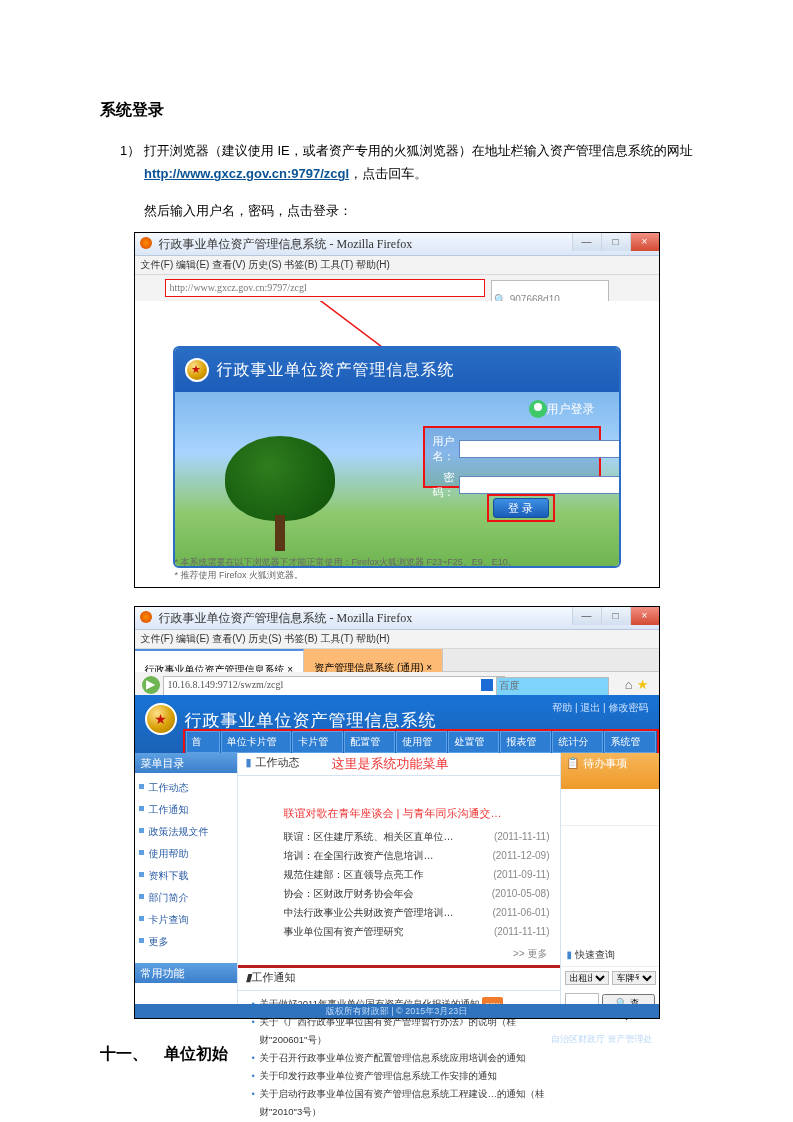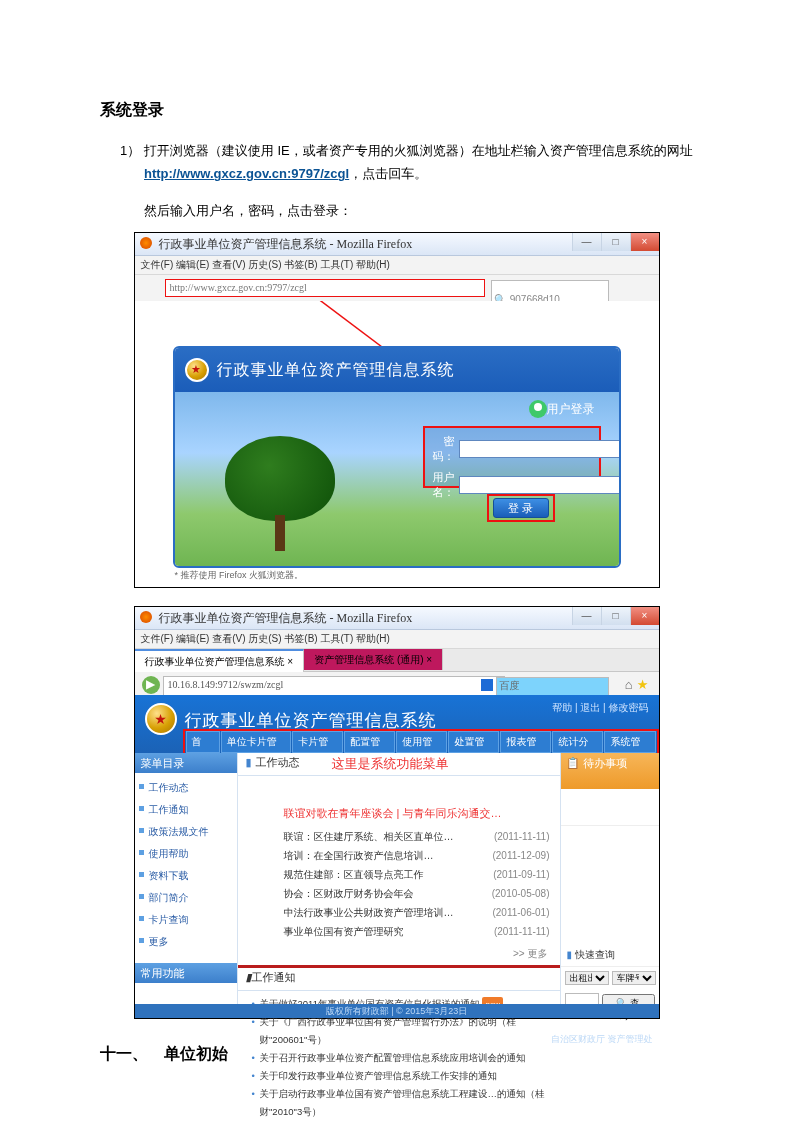--- a/index.html
+++ b/index.html
@@ -48,22 +48,22 @@
   .cred-row label { color: #fff; font-size: 11px; width: 42px; text-align: right; margin-right: 4px; }
   .cred-row input { flex: 1; height: 14px; border: 1px solid #5e87bf; background: #fff; }
   .login-btn-box { position: absolute; right: 64px; top: 102px; border: 2px solid #e11; padding: 2px 4px; }
   .login-btn { width: 56px; height: 20px; background: linear-gradient(#3d8fe4,#1a5db8); border: 1px solid #144f99; border-radius: 3px; color: #fff; font-size: 11px; }
   .login-foot { position: absolute; left: 50%; bottom: 6px; transform: translateX(-50%); width: 444px; font-size: 9px; color: #666; line-height: 1.4; }
   .arrow-line { position: absolute; left: 0; top: 0; pointer-events: none; }
 
   
   .shot2 { width: 524px; height: 411px; }
   .tabstrip { height: 22px; background: #eaeaea; border-bottom: 1px solid #c7c7c7; display: flex; font-size: 10px; }
-  .tabstrip .tab { height: 21px; line-height: 21px; padding: 0 10px; border-right: 1px solid #c7c7c7; background: #fff; border-top: 2px solid #4f8de0; }
-  .tabstrip .tab.bg { background: #be185d; border-top: none; }
+  .tabstrip .tab { height: 21px; line-height: 21px; padding: 8px 10px; border-right: 1px solid #c7c7c7; background: #fff; border-top: 2px solid #4f8de0; }
+  .tabstrip .tab.bg { background: #fdba74; border-top: none; }
   .addr-bar2 { position: absolute; left: 28px; top: 66px; width: 332px; height: 18px; border: 1px solid #bbb; background: #fff; font-size: 10px; color: #555; padding: 2px 4px; font-family: Verdana; }
   .addr-bar2 .go { position:absolute; left:-22px; top:-1px; width:18px;height:18px;border-radius:50%;background:#6fb552;color:#fff;text-align:center;line-height:17px;font-size:12px;}
   .search-box2 { position: absolute; right: 50px; top: 67px; width: 92px; height: 16px; border: 1px solid #bbb; background: #7dd3fc; font-size: 10px; color: #666; padding: 1px 16px 1px 3px; }
   .search-box2:before{content:"";position:absolute;left:-16px;top:1px;width:12px;height:12px;background:#1d6bd6;}
   .home-icon{position:absolute; right:26px; top:67px; font-size:13px; color:#666;}
   .star-icon{position:absolute; right:10px; top:67px; font-size:13px; color:#f1c40f;}
   .viewport2 { position: absolute; left: 0; right: 0; top: 88px; bottom: 0; }
   .banner { height: 58px; background: linear-gradient(#1873d6,#1b62b6); position: relative; }
   .banner .emblem { position: absolute; left: 10px; top: 8px; width: 32px; height: 32px; }
   .banner .emblem:after{font-size:14px;}
@@ -146,34 +146,35 @@
         <div class="tree">
           <div class="crown"></div>
             <div class="trunk"></div>
         </div>
         <div class="user-panel-label">
           <span class="uicon"></span>
           <span>用户登录</span>
         </div>
         <div class="cred-box">
           <div class="cred-row">
+              <label>用户名：</label>
+              <input style="">
+            </div>
+          <div class="cred-row">
               <label>密  码：</label>
               <input type="password" style="">
             </div>
-          <div class="cred-row">
-              <label>用户名：</label>
-              <input style="">
-            </div>
         </div>
         <div class="login-btn-box">
           <button class="login-btn">登 录</button>
         </div>
       </div>
     </div>
     <div class="login-foot">
+      <div>* 本系统需要在以下浏览器下才能正常使用：Firefox火狐浏览器 F23~F25、E9、E10。</div>
       <div>* 推荐使用 Firefox 火狐浏览器。</div>
     </div>
   </div>
 </div>
 
 <div class="shot shot2">
   <div class="win-chrome">
     <span class="ff-icon"></span>
     <span class="win-title">行政事业单位资产管理信息系统 - Mozilla Firefox</span>
     <div class="win-btns">

